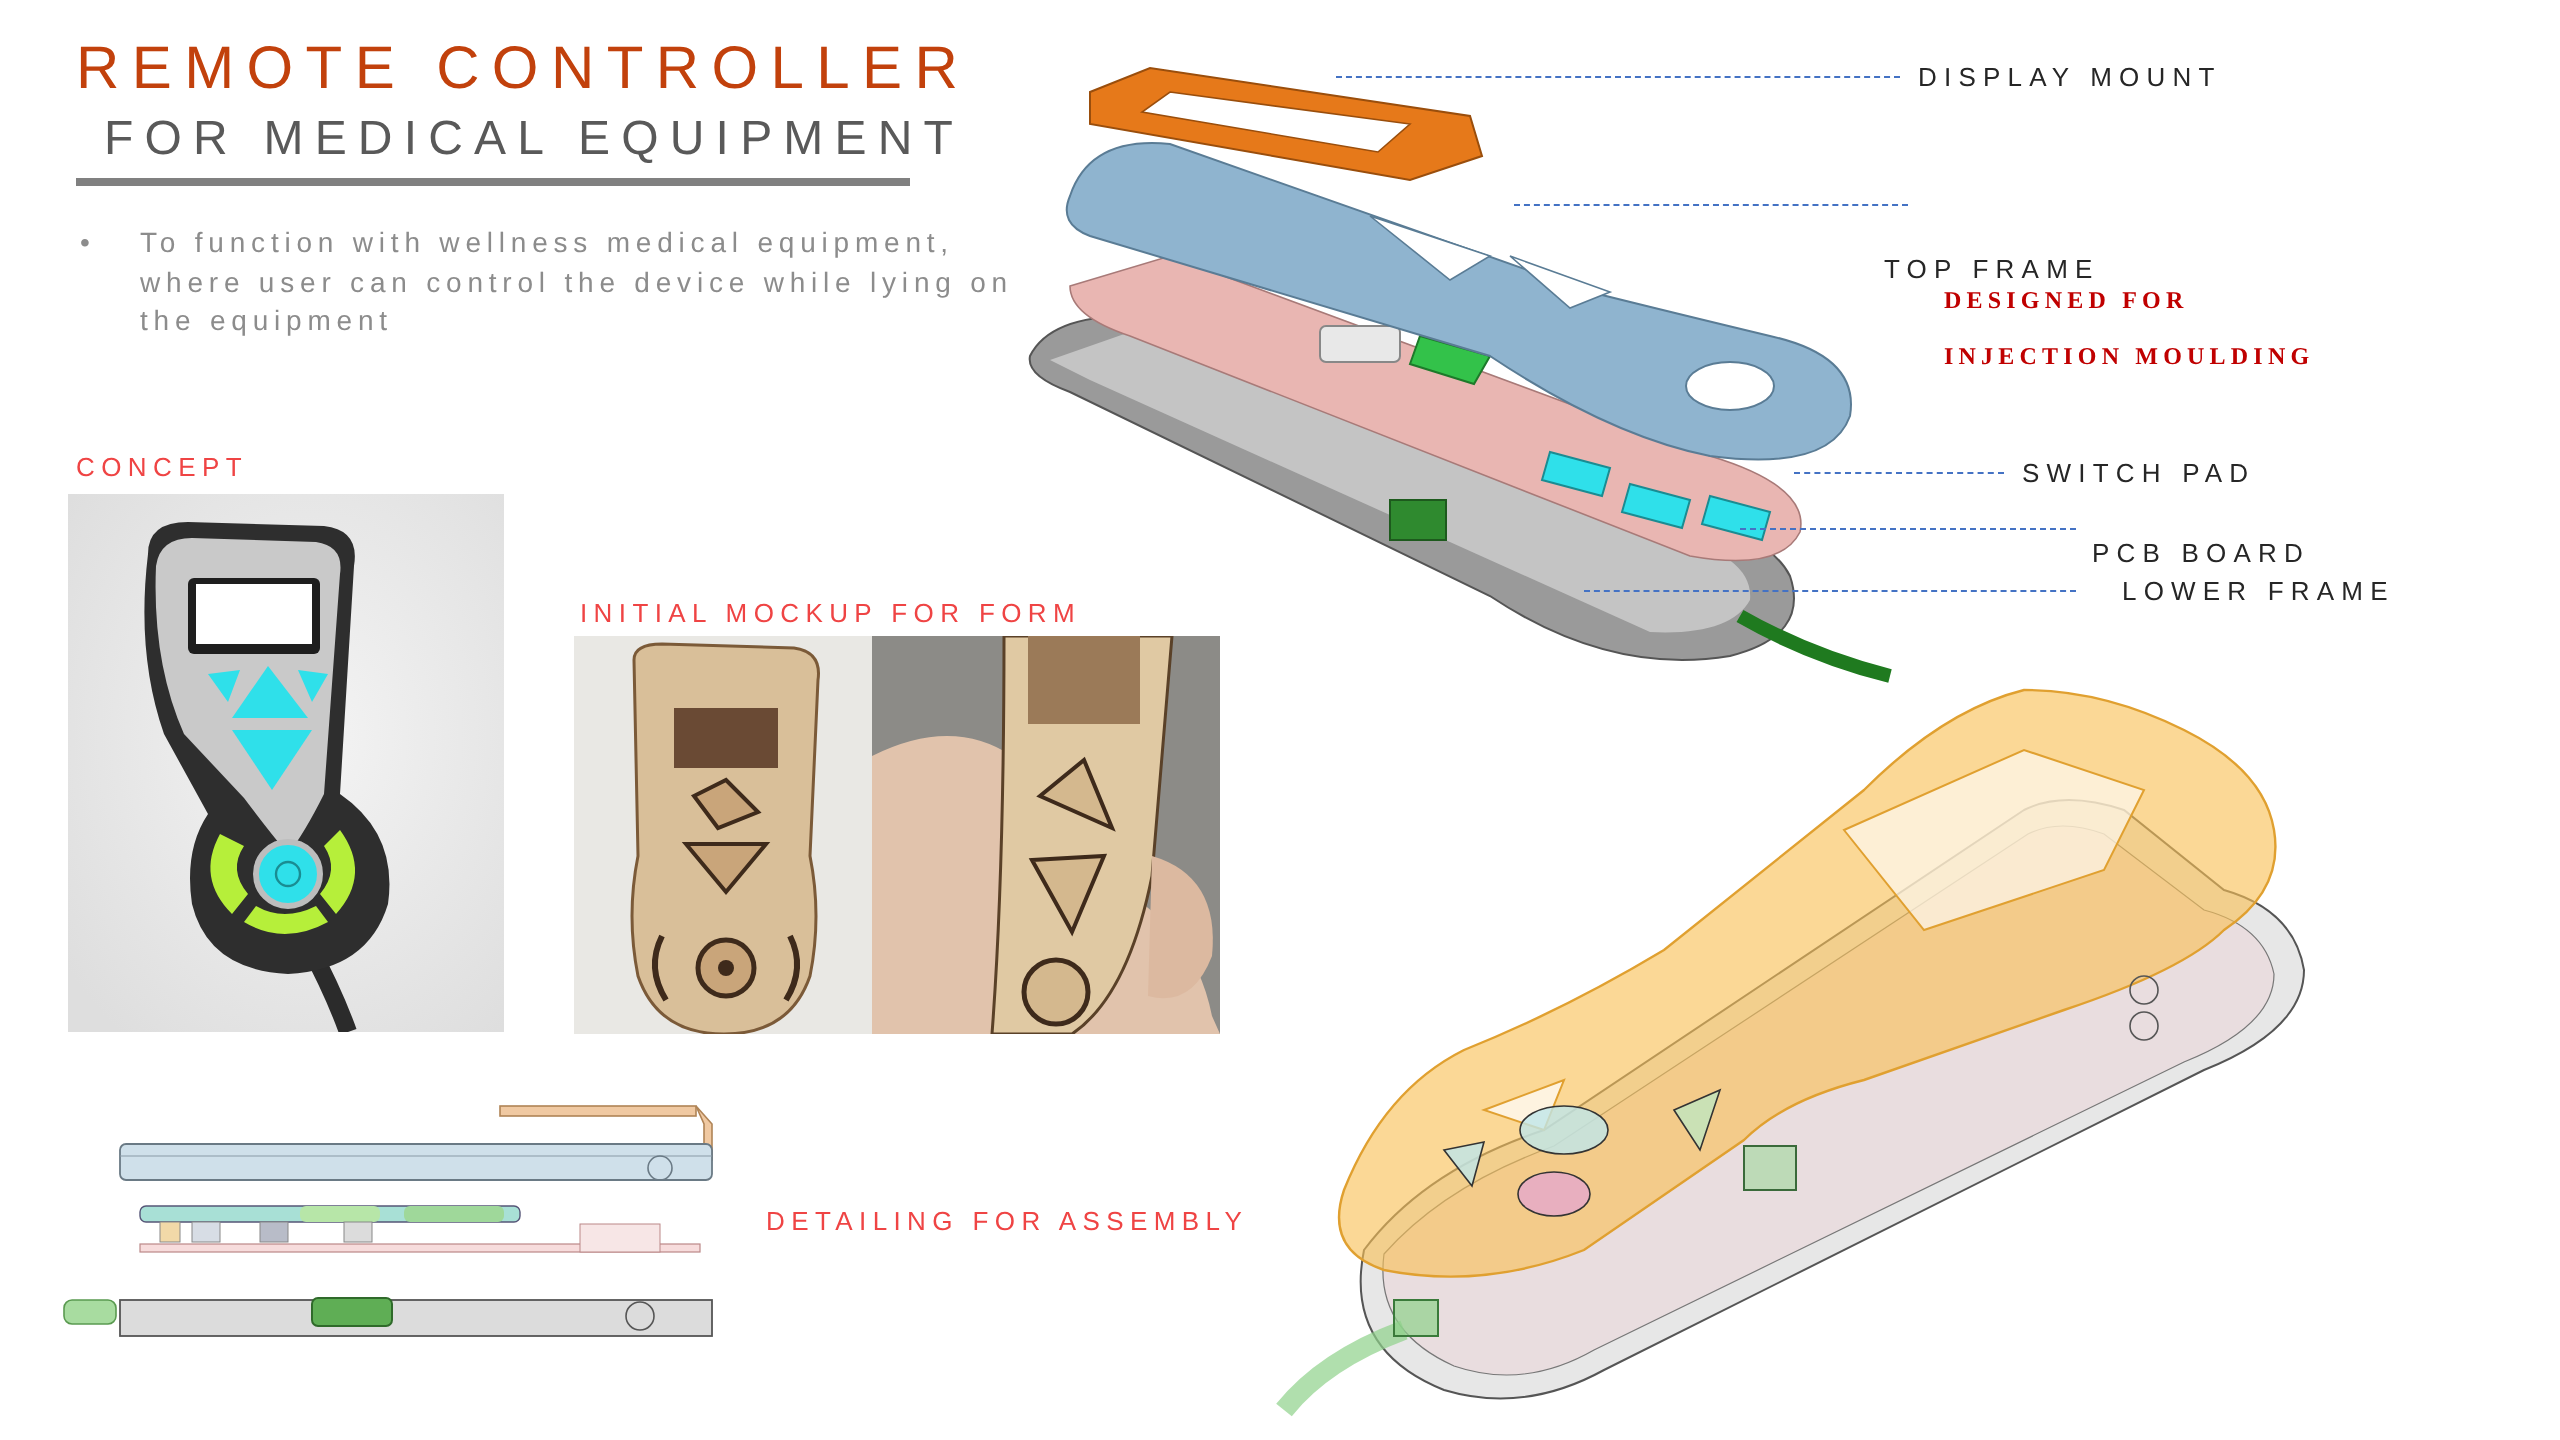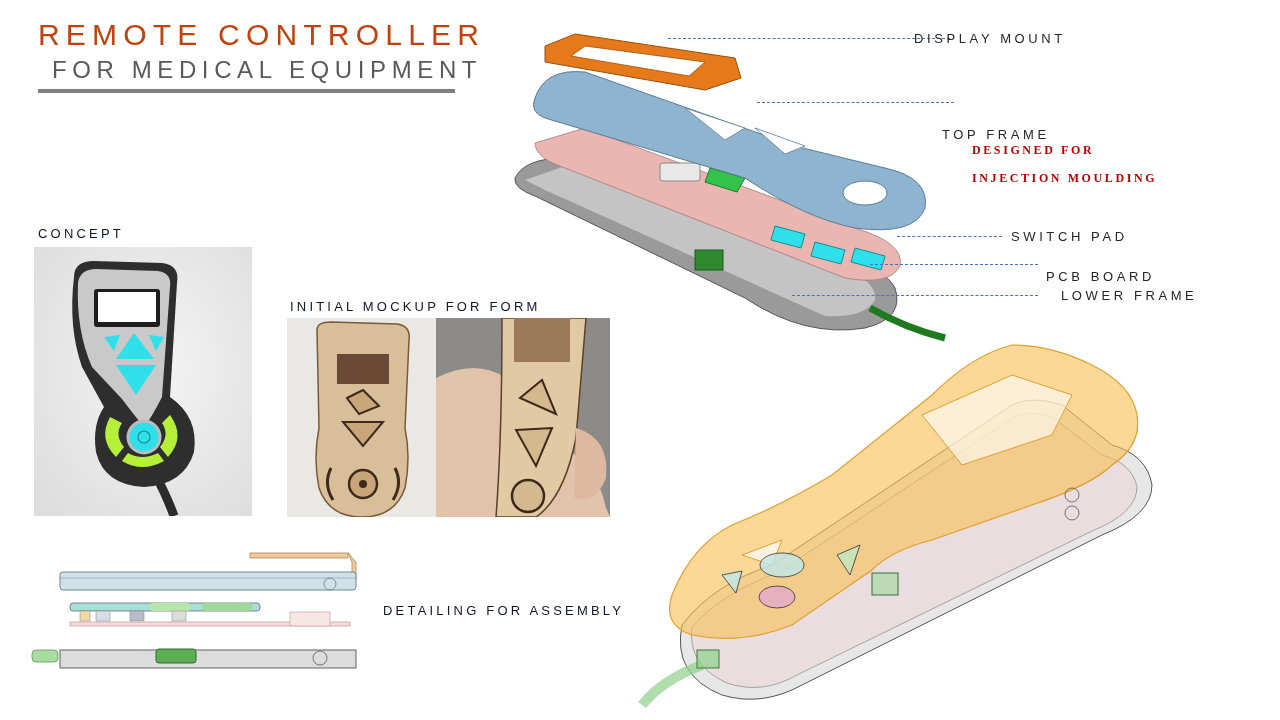--- a/index.html
+++ b/index.html
@@ -4,34 +4,35 @@
 <style>
   html, body { margin:0; padding:0; }
   body { width:1280px; height:720px; background:#ffffff; position:relative; overflow:hidden; font-family:"Liberation Sans", sans-serif; }
   .abs { position:absolute; }
   .title { left:38px; top:18px; font-size:30px; letter-spacing:6.2px; color:#c2410c; font-weight:400; white-space:nowrap; }
   .subtitle { left:52px; top:56px; font-size:24px; letter-spacing:5.6px; color:#595959; white-space:nowrap; }
   .rule { left:38px; top:89px; width:417px; height:4px; background:#808080; }
   .bullets { left:40px; top:112px; width:470px; font-size:14px; letter-spacing:2.9px; color:#8c8c8c; line-height:19.5px; margin:0; padding:0; list-style:none; }
   .bullets li { position:relative; padding-left:30px; }
   .bullets li::before { content:"•"; position:absolute; left:0; top:0; }
-  .sect { font-size:13px; letter-spacing:3.2px; color:#0f172a; white-space:nowrap;text-align:center; }
+  .sect { font-size:13px; letter-spacing:3.2px; color:#ef4444; white-space:nowrap;text-align:center; }
   .callout { font-size:13px; letter-spacing:3.6px; color:#262626; white-space:nowrap; }
   .leader { height:0; border-top:1.2px dashed #4472c4; }
   .red-bold { font-size:12px; font-weight:700; letter-spacing:2.6px; color:#c00000; white-space:nowrap;font-family:Liberation Serif, serif; }
   .img-box { overflow:hidden; }
 </style>
 </head>
 <body>
 
 <div class="abs title">REMOTE CONTROLLER</div>
 <div class="abs subtitle">FOR MEDICAL EQUIPMENT</div>
 <div class="abs rule"></div>
 
 <ul class="abs bullets">
+  <li>To function with wellness medical equipment, where user can control the device while lying on the equipment</li>
 </ul>
 
 <div class="abs sect" style="left:38px;top:226px;">CONCEPT</div>
 <div class="abs img-box" style="left:34px;top:247px;width:218px;height:269px;background:#ececec;">
   <svg width="218" height="269" viewBox="0 0 218 269">
     <defs>
       <radialGradient id="bgG" cx="55%" cy="45%" r="70%">
           <stop offset="0" stop-color="#f4f4f4"></stop>
           <stop offset="1" stop-color="#dedede"></stop>
         </radialGradient>
@@ -137,21 +138,21 @@
     <path d="M30 70 Q 24 84 40 90 L 240 150 Q 300 190 350 200 Q 410 208 420 180 Q 425 150 380 140 Q 330 128 290 118 L 80 44 Q 40 40 30 70 Z" fill="#8fb4cf" stroke="#5a7c95" stroke-width="1"></path>
     <path d="M180 80 L 240 100 L 220 112 Z M 250 100 L 300 118 L 280 126 Z" fill="#ffffff" stroke="#5a7c95" stroke-width="0.8"></path>
     <ellipse cx="360" cy="165" rx="22" ry="12" fill="#ffffff" stroke="#5a7c95" stroke-width="1"></ellipse>
 
     <path d="M40 18 L 70 6 L 230 30 L 236 50 L 200 62 L 40 34 Z" fill="#e6791a" stroke="#9a4e0c" stroke-width="1"></path>
     <path d="M80 18 L 200 34 L 184 48 L 66 28 Z" fill="#ffffff" stroke="#9a4e0c" stroke-width="0.8"></path>
   </svg>
 </div>
 
 <div class="abs leader" style="left:668px;top:38px;width:282px;"></div>
-<div class="abs callout" style="left:914px;top:31px;">DISPLAY MOUNT</div>
+<div class="abs callout" style="left:959px;top:31px;">DISPLAY MOUNT</div>
 
 <div class="abs leader" style="left:757px;top:102px;width:197px;"></div>
 <div class="abs callout" style="left:942px;top:95px;margin-top:32px;">TOP FRAME</div>
 
 <div class="abs red-bold" style="left:972px;top:143px;">DESIGNED FOR</div>
 <div class="abs red-bold" style="left:972px;top:171px;">INJECTION MOULDING</div>
 
 <div class="abs leader" style="left:897px;top:236px;width:105px;"></div>
 <div class="abs callout" style="left:1011px;top:229px;text-align:center;">SWITCH PAD</div>
 

